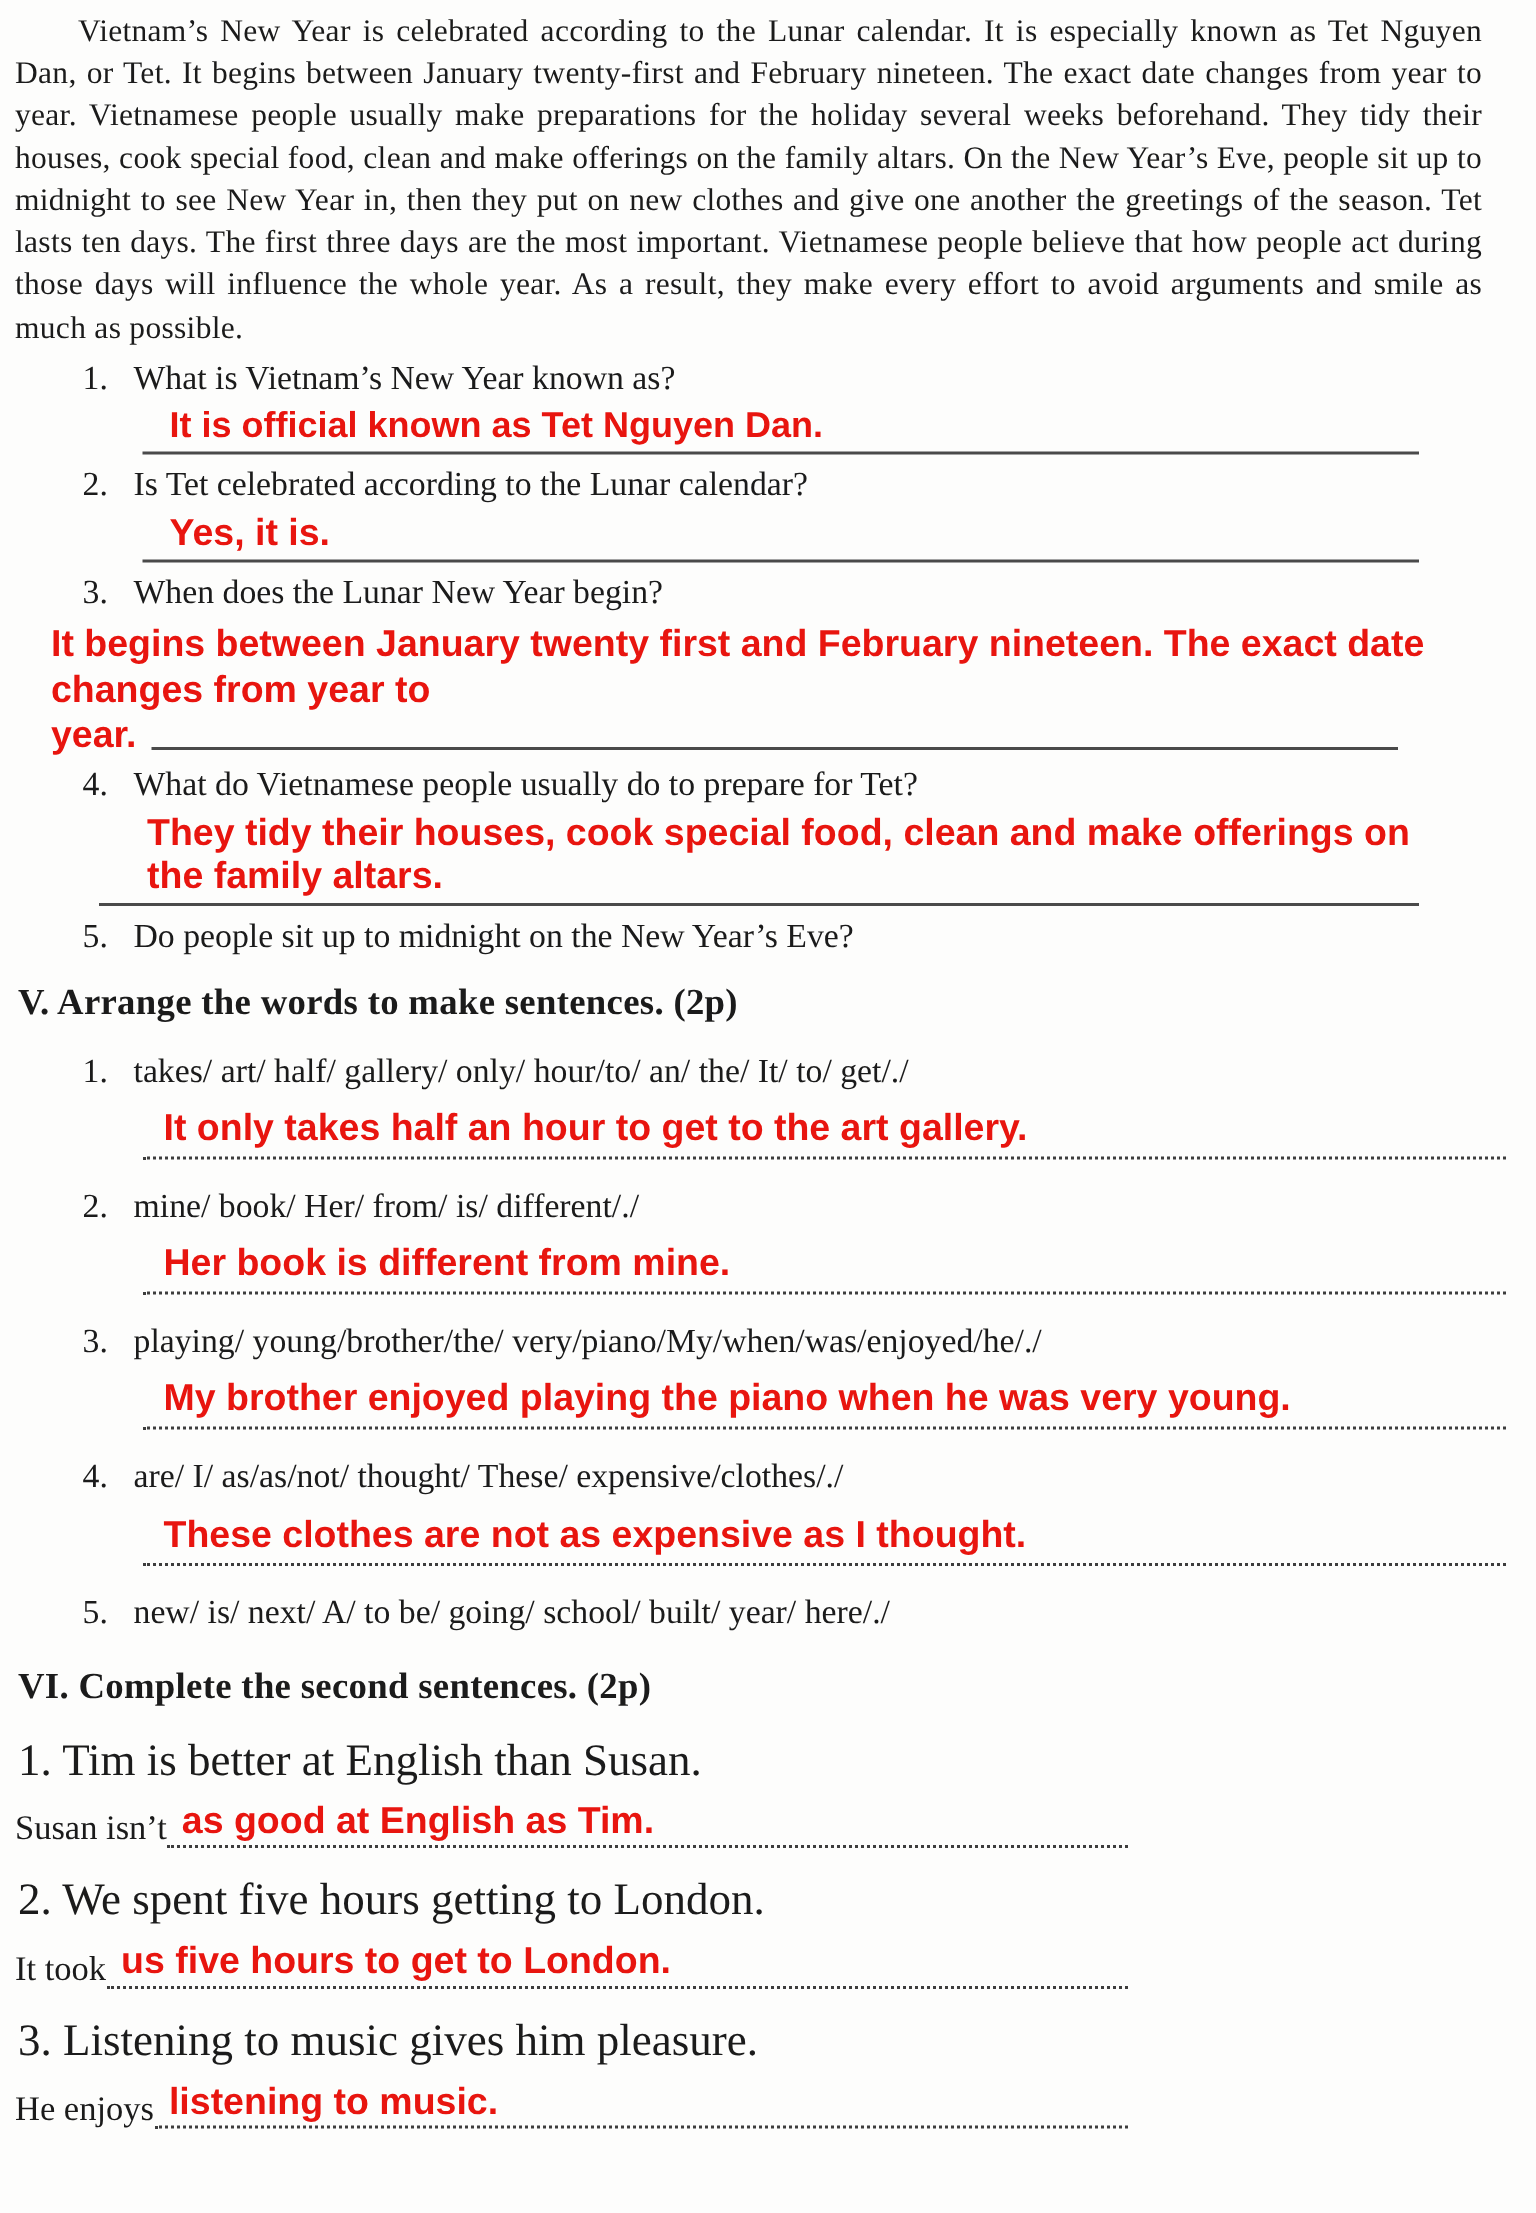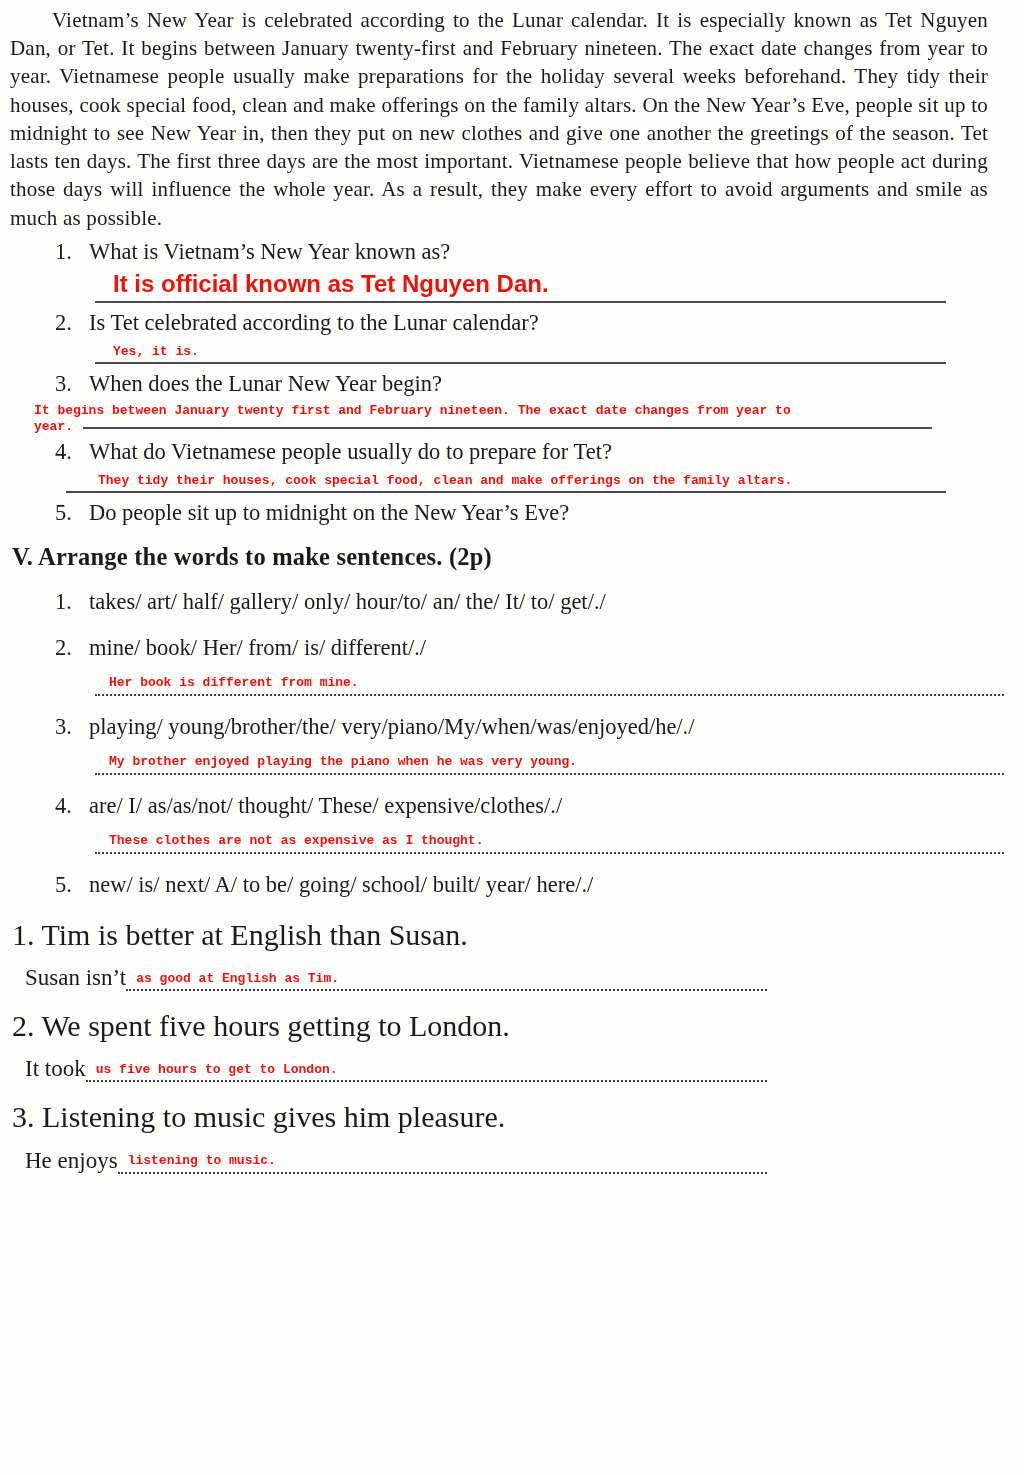--- a/index.html
+++ b/index.html
@@ -24,21 +24,21 @@
   .q-row { display:flex; margin-top:5px; font-size:22.5px; line-height:1.3; }
   .q-num { width:34px; flex:0 0 34px; }
   .q-text { flex:1; }
 
   
   .red {
     font-family:"Liberation Sans", sans-serif;
     font-weight:700; color:var(--red);
   }
   .lg { font-size:24px; }
-  .sm { font-size:13px;font-family:Liberation Mono, monospace; }
+  .sm { font-size:25px; }
 
   
   .ans { position:relative; margin:2px 64px 2px 85px; padding:2px 0 5px 18px; }
   .ans.solid::after {
     content:""; position:absolute; left:0; right:0; bottom:0;
     border-bottom:2px solid var(--line);
   }
   .ans.dotted { margin:8px 6px 2px 85px; padding:2px 0 6px 14px; }
   .ans.dotted::after {
     content:""; position:absolute; left:0; right:0; bottom:0;
@@ -55,21 +55,21 @@
   
   .sec-heading {
     margin:16px 0 0 2px;
     font-size:24.5px; font-weight:700; letter-spacing:0.2px;
   }
   .v-item .q-row { margin-top:16px; }
   .mt-big { margin-top:14px !important; }
 
   
   .vi-given { margin:18px 0 0 2px; font-size:30px; }
-  .vi-line { display:flex; align-items:flex-end; width:742px; margin:10px 0 0 15px; font-size:23px; }
+  .vi-line { display:flex; align-items:flex-end; width:742px; margin:10px 0 0 0; font-size:23px; }
   .vi-stem { flex:0 0 auto; }
   .vi-fill {
     flex:1; border-bottom:2.5px dotted #3d3d3d;
     padding:0 0 2px 10px; line-height:1.1;
   }
 </style>
 </head>
 <body>
 
 <div class="page">
@@ -129,20 +129,23 @@
   </div>
 
   <h2 class="sec-heading">V. Arrange the words to make sentences. (2p)</h2>
 
   <div class="q-block v-item">
     <div class="q-row">
       <span class="q-num">1.</span>
       <span class="q-text">takes/ art/ half/ gallery/ only/ hour/to/ an/ the/ It/ to/ get/./</span>
     </div>
   </div>
+  <div class="ans dotted">
+    <span class="red sm">It only takes half an hour to get to the art gallery.</span>
+  </div>
 
   <div class="q-block v-item">
     <div class="q-row">
       <span class="q-num">2.</span>
       <span class="q-text">mine/ book/ Her/ from/ is/ different/./</span>
     </div>
   </div>
   <div class="ans dotted">
     <span class="red sm">Her book is different from mine.</span>
   </div>
@@ -167,20 +170,21 @@
     <span class="red sm">These clothes are not as expensive as I thought.</span>
   </div>
 
   <div class="q-block v-item">
     <div class="q-row">
       <span class="q-num">5.</span>
       <span class="q-text">new/ is/ next/ A/ to be/ going/ school/ built/ year/ here/./</span>
     </div>
   </div>
 
+  <h2 class="sec-heading" style="margin-top:22px;">VI. Complete the second sentences. (2p)</h2>
 
   <div>
     <div class="vi-given">1. Tim is better at English than Susan.</div>
     <div class="vi-line">
       <span class="vi-stem">Susan isn’t</span>
       <span class="vi-fill"><span class="red sm">as good at English as Tim.</span></span>
     </div>
   </div>
 
   <div>

